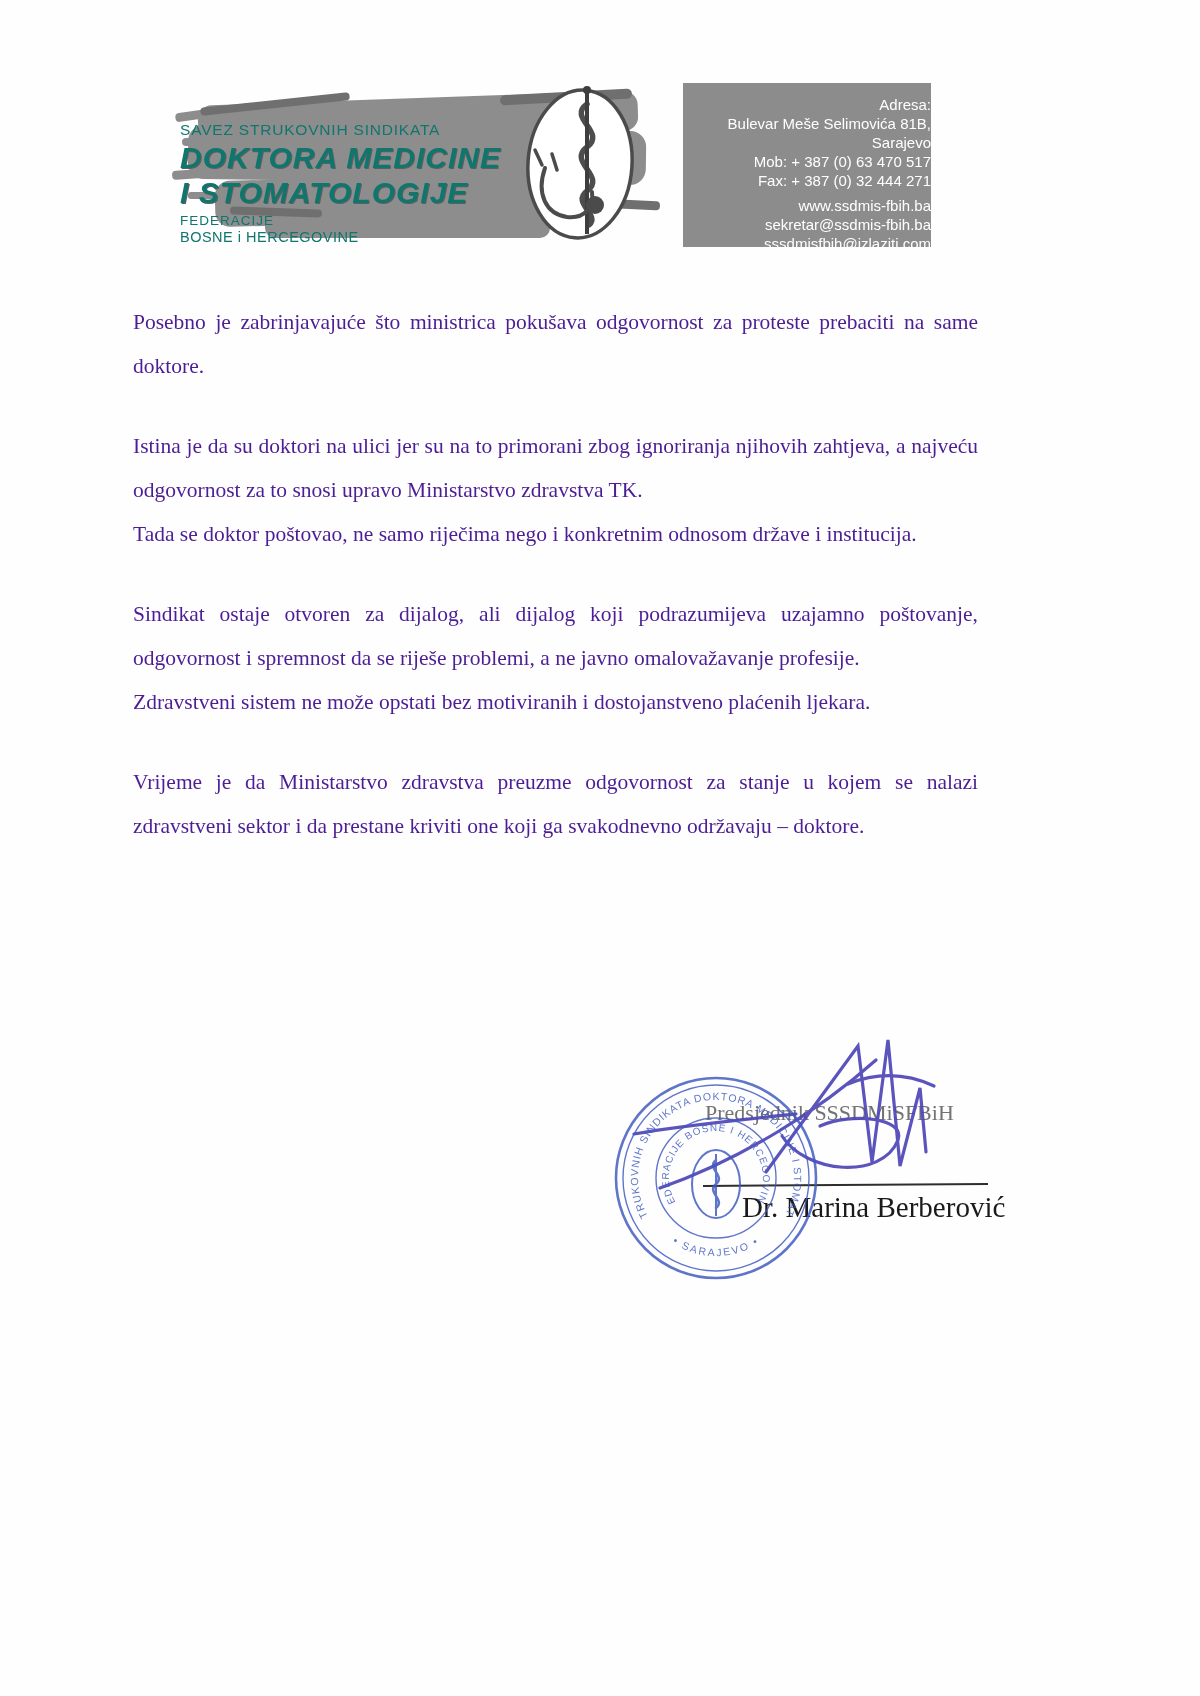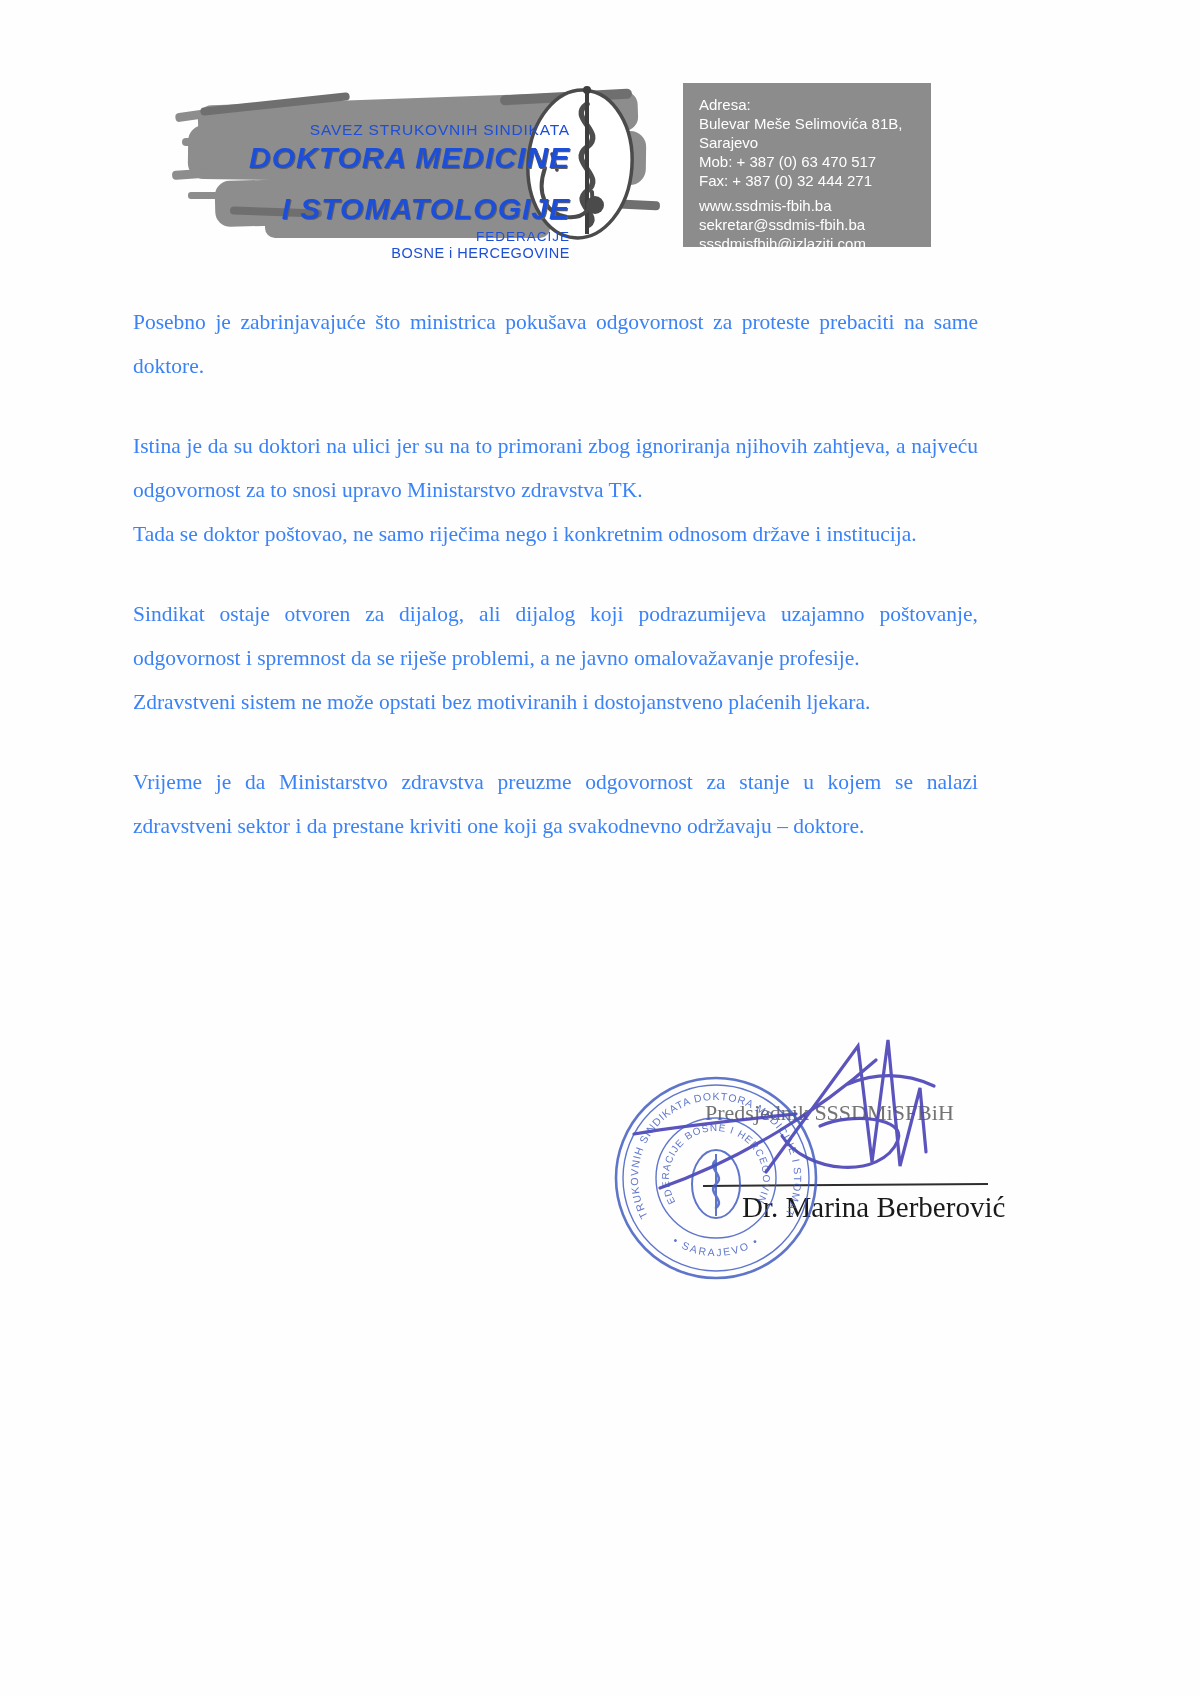--- a/index.html
+++ b/index.html
@@ -4,38 +4,38 @@
 <style>
   html,body{margin:0;padding:0;}
   body{background:#e8e8e8;font-family:"Liberation Serif",serif;}
   .page{
     position:relative;width:1200px;height:1696px;margin:0 auto;
     background:#fefefe;overflow:hidden;color:#141414;
   }
   
   .logo-wrap{position:absolute;left:170px;top:80px;width:500px;height:170px;}
   .logo-band{position:absolute;left:0;top:0;}
-  .logo-text{position:absolute;left:10px;top:14px;width:390px;text-align:right;
-    font-family:"Liberation Sans",sans-serif;color:#1d4ed8;line-height:1;}
+  .logo-text{position:absolute;left:10px;top:14px;width:390px;text-align:left;
+    font-family:"Liberation Sans",sans-serif;color:#0f766e;line-height:1;}
   .logo-l1{font-size:15.5px;letter-spacing:.8px;margin-top:28px;}
   .logo-l2,.logo-l3{font-size:30px;font-weight:bold;font-style:italic;letter-spacing:1px;
     margin-top:5px;text-shadow:1px 1px 0 #5f5f5f;}
-  .logo-l3{margin-top:21px;font-style:italic;}
+  .logo-l3{margin-top:5px;font-style:italic;}
   .logo-l4{font-size:13.5px;letter-spacing:1px;margin-top:6px;}
   .logo-l5{font-size:14.5px;letter-spacing:.5px;margin-top:3px;}
   .emblem{position:absolute;left:335px;top:-8px;}
   .address-box{
     position:absolute;left:683px;top:83px;width:248px;height:164px;
     padding:12px 0 0 16px;box-sizing:border-box;
-    font-family:"Liberation Sans",sans-serif;font-size:15px;line-height:19px;
+    font-family:"Liberation Sans",sans-serif;font-size:15px;line-height:19px;text-align:right;
   }
   .address-gap{height:6px;}
   
   .letter-body{position:absolute;left:133px;top:300px;width:845px;
-    font-size:21.5px;line-height:44px;text-align:justify;color:#3b82f6;}
+    font-size:21.5px;line-height:44px;text-align:justify;color:#4c1d95;}
   .para{margin:36px 0 0 0;}
   .para.first{margin-top:0;}
   .para.attached{margin-top:0;}
   
   .sig-title{position:absolute;left:705px;top:1100px;width:260px;text-align:left;
     font-size:22px;color:#737373;}
   .sig-rule{position:absolute;left:703px;top:1184px;width:285px;height:0;
     border-top:2px solid #2e2e2e;transform:rotate(-.4deg);}
   .sig-name{position:absolute;left:742px;top:1191px;font-size:29px;color:#1a1a1a;}
   .sig-scribble{position:absolute;left:620px;top:1030px;}

